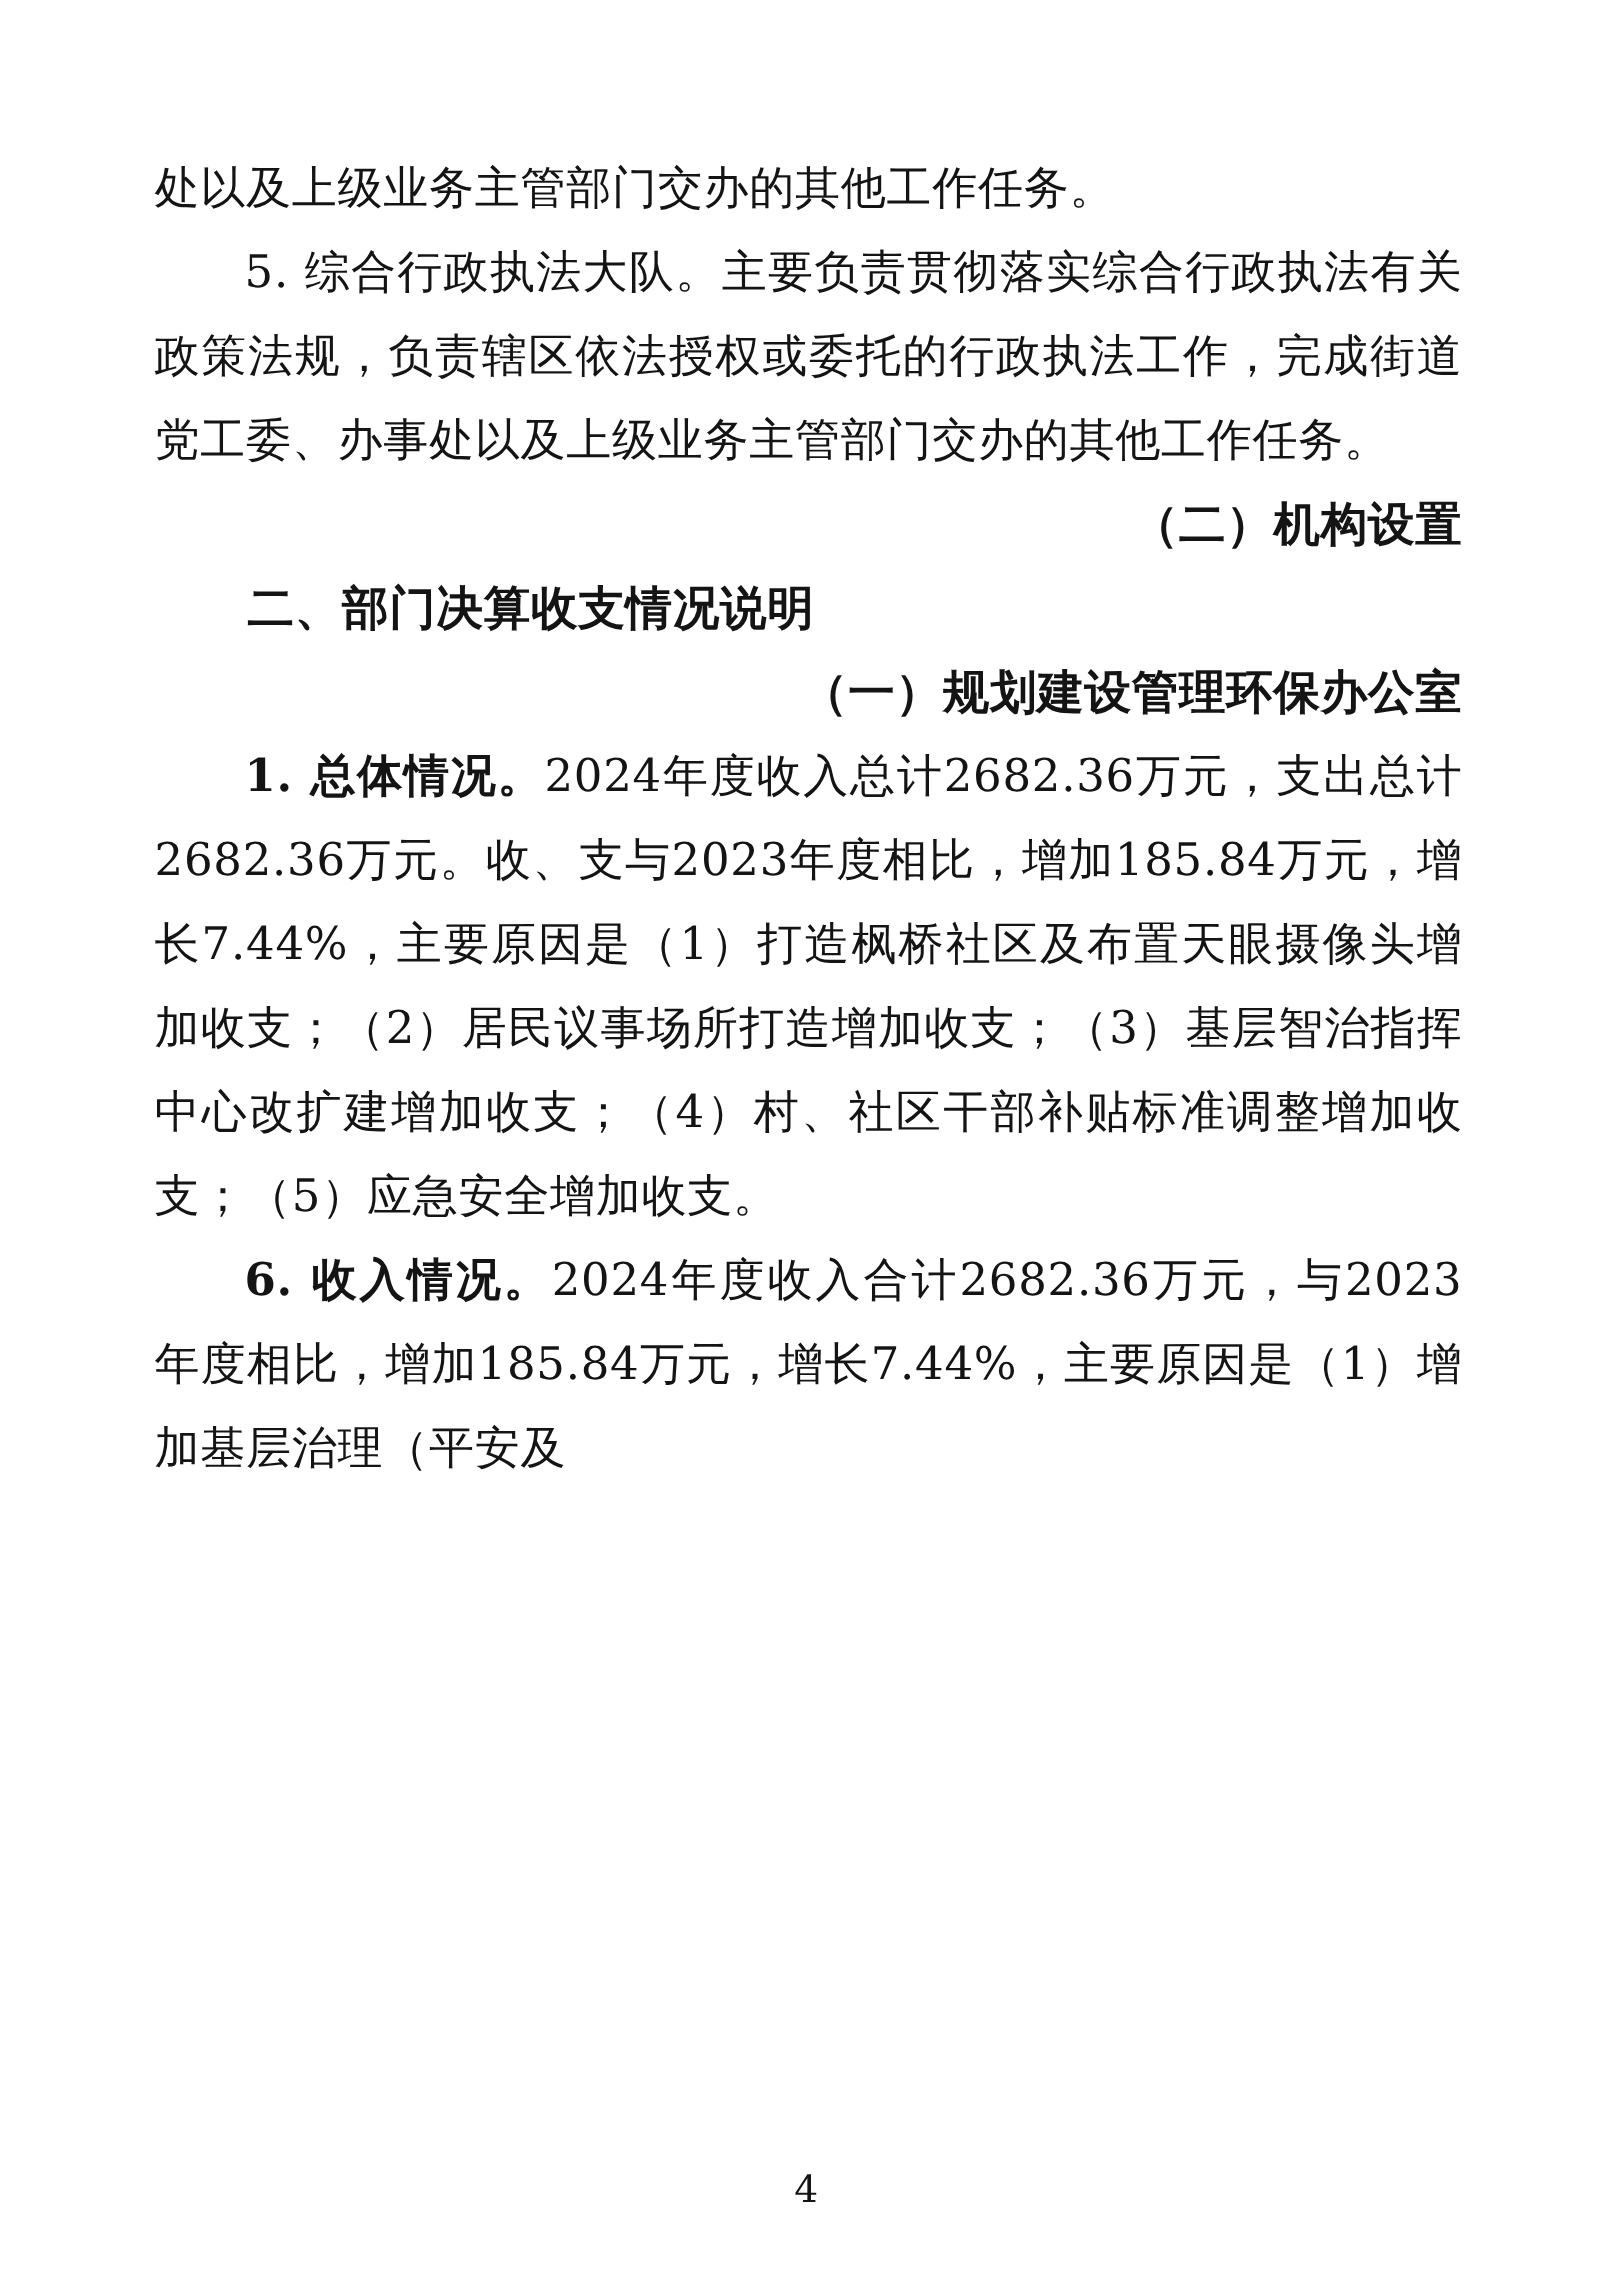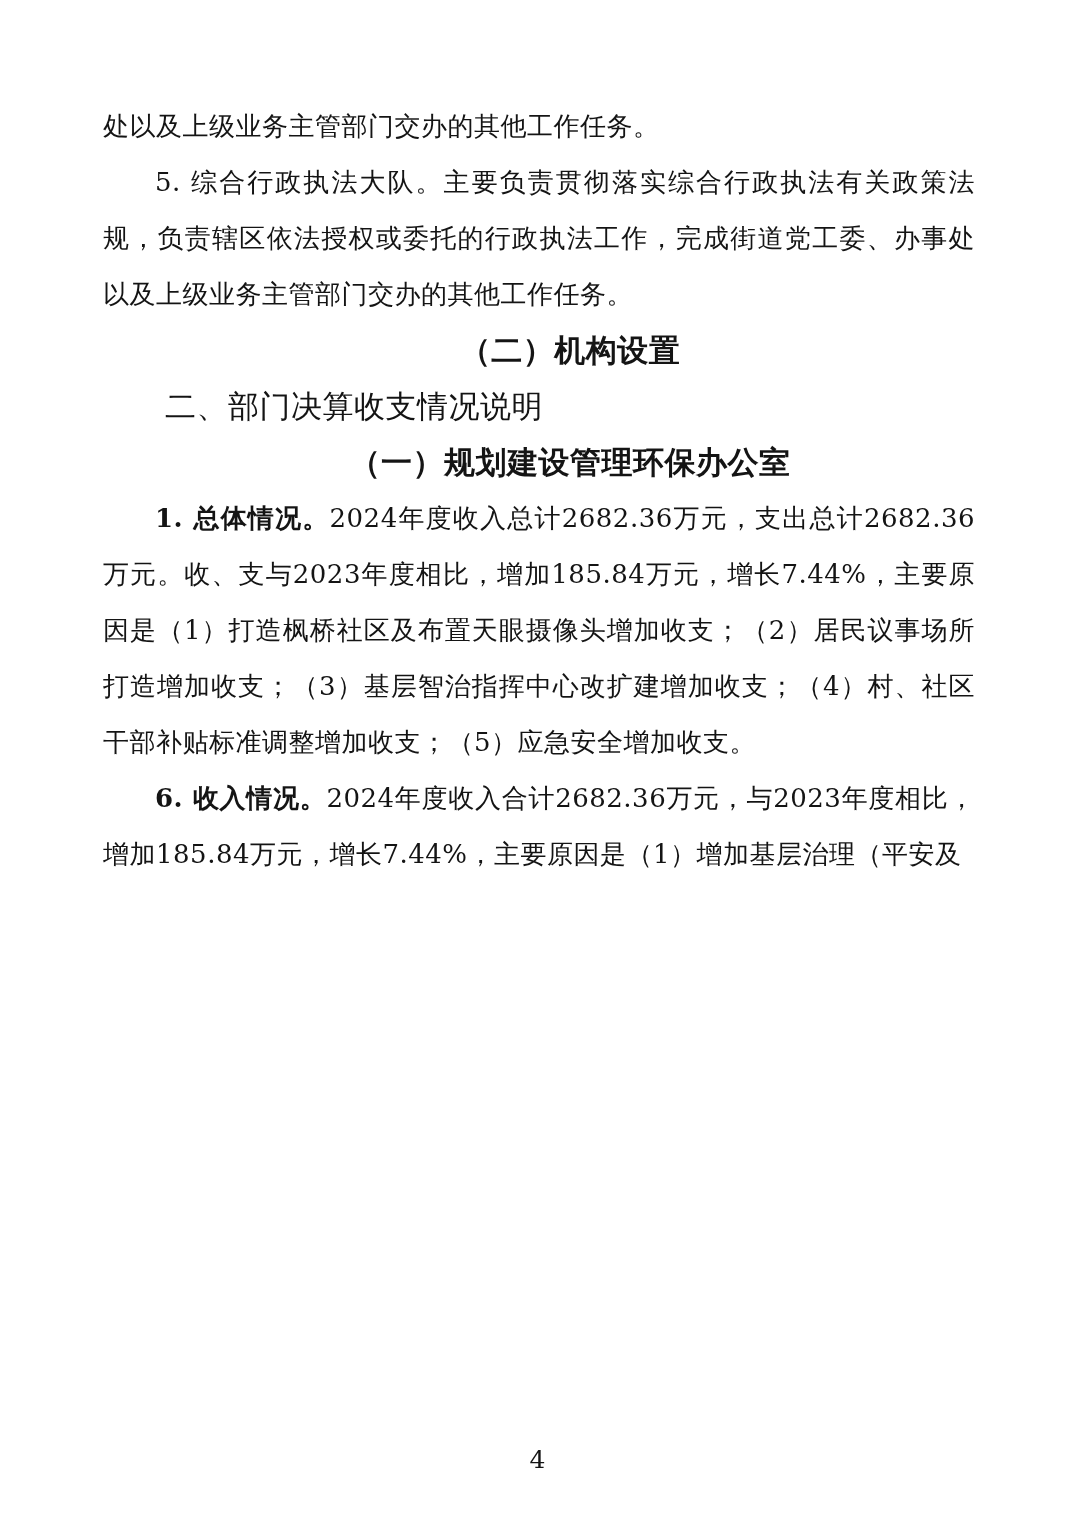--- a/index.html
+++ b/index.html
@@ -17,42 +17,42 @@
   }
   .content {
     position: absolute;
     top: 98px;
     left: 103px;
     width: 872px;
   }
   .content p {
     margin: 0;
     font-family: "DejaVu Serif", "Liberation Serif", serif;
-    font-size: 26px;
+    font-size: 30px;
     line-height: 56px;
     text-align: justify;
     text-justify: inter-character;
     text-indent: 2em;
     letter-spacing: 0.5px;
     color: #141414;
   }
   .content p.noindent {
     text-indent: 0;
   }
   .content p.h1 {
     font-family: "DejaVu Sans", "Liberation Sans", sans-serif;
-    font-weight: normal;
+    font-weight: bold;
     font-size: 31px;
     text-align: left;
   }
   .content p.h2 {
     font-family: "DejaVu Serif", "Liberation Serif", serif;
     font-weight: bold;
     font-size: 31px;
-    text-align: center;
+    text-align: right;
   }
   .lead {
     font-weight: bold;
   }
   .pagenum {
     position: absolute;
     left: 0;
     right: 0;
     bottom: 46px;
     text-align: center;

